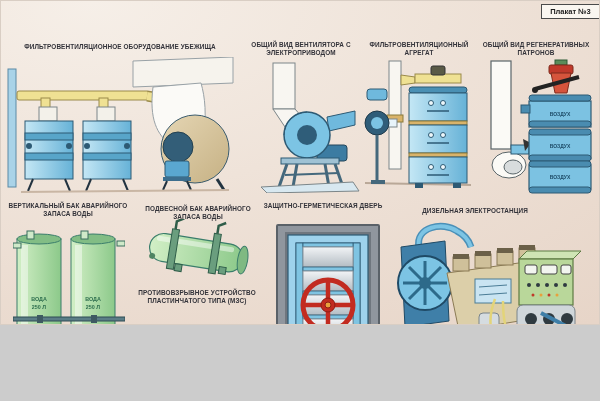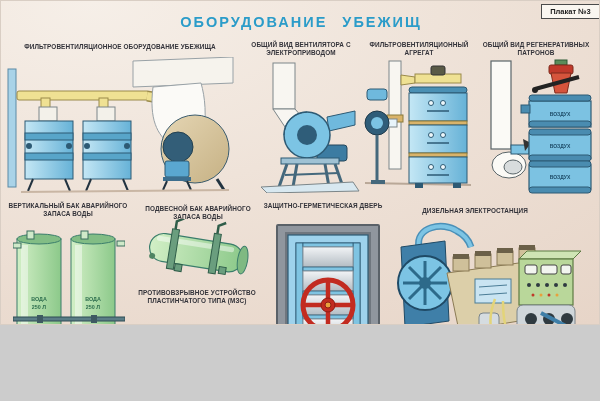--- a/index.html
+++ b/index.html
@@ -57,21 +57,20 @@
         <stop offset="0" stop-color="#e5d6b4"></stop>
           <stop offset="1" stop-color="#c6b184"></stop>
       </linearGradient>
     </defs>
   </svg>
 
   <div class="badge">
     <span>Плакат №3</span>
   </div>
 
-  <div class="title">ОБОРУДОВАНИЕ УБЕЖИЩ</div>
 
   <div class="caption" style="left:4px;top:42px;width:230px">ФИЛЬТРОВЕНТИЛЯЦИОННОЕ ОБОРУДОВАНИЕ УБЕЖИЩА</div>
   <div class="caption" style="left:238px;top:40px;width:124px">ОБЩИЙ ВИД ВЕНТИЛЯТОРА С ЭЛЕКТРОПРИВОДОМ</div>
   <div class="caption" style="left:364px;top:40px;width:108px">ФИЛЬТРОВЕНТИЛЯЦИОННЫЙ АГРЕГАТ</div>
   <div class="caption" style="left:472px;top:40px;width:126px">ОБЩИЙ ВИД РЕГЕНЕРАТИВНЫХ ПАТРОНОВ</div>
   <div class="caption" style="left:2px;top:201px;width:130px">ВЕРТИКАЛЬНЫЙ БАК АВАРИЙНОГО ЗАПАСА ВОДЫ</div>
   <div class="caption" style="left:134px;top:204px;width:126px">ПОДВЕСНОЙ БАК АВАРИЙНОГО ЗАПАСА ВОДЫ</div>
   <div class="caption" style="left:262px;top:201px;width:120px">ЗАЩИТНО-ГЕРМЕТИЧЕСКАЯ ДВЕРЬ</div>
   <div class="caption" style="left:394px;top:206px;width:160px">ДИЗЕЛЬНАЯ ЭЛЕКТРОСТАНЦИЯ</div>
   <div class="caption" style="left:128px;top:288px;width:136px">ПРОТИВОВЗРЫВНОЕ УСТРОЙСТВО ПЛАСТИНЧАТОГО ТИПА (МЗС)</div>

